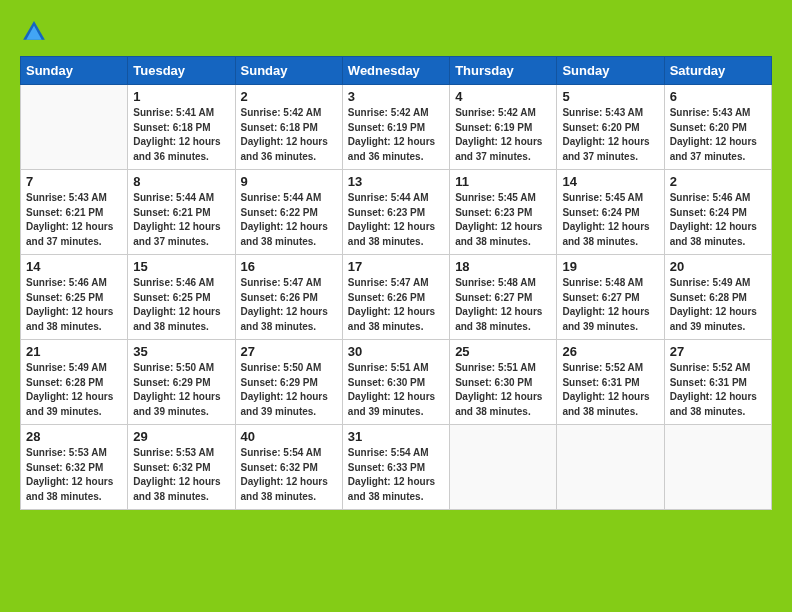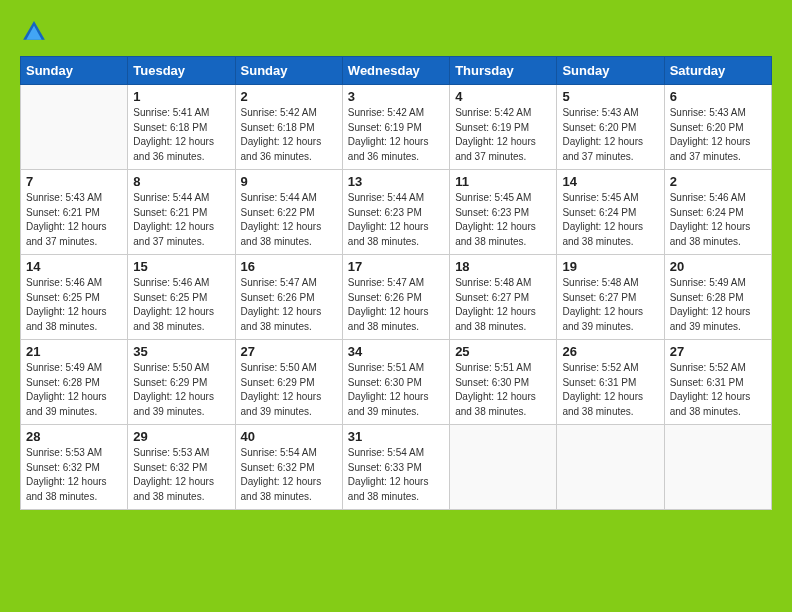--- a/index.html
+++ b/index.html
@@ -83,20 +83,21 @@
       font-size: 13px;
       font-weight: bold;
       color: #222;
       display: block;
       margin-bottom: 2px;
     }
     .day-info {
       font-size: 10px;
       color: #333;
       line-height: 1.45;
+      font-weight: bold;
     }
   </style>
 </head>
 <body>
 
 <div class="page">
   <div class="header">
     <div class="logo">
       <svg class="logo-icon" viewBox="0 0 36 36" xmlns="http://www.w3.org/2000/svg">
         <polygon points="18,4 32,28 4,28" fill="#1565c0"></polygon>
@@ -220,21 +221,21 @@
           </td>
           <td>
             <span class="day-num">35</span>
             <div class="day-info">Sunrise: 5:50 AM<br>Sunset: 6:29 PM<br>Daylight: 12 hours and 39 minutes.</div>
           </td>
           <td>
             <span class="day-num">27</span>
             <div class="day-info">Sunrise: 5:50 AM<br>Sunset: 6:29 PM<br>Daylight: 12 hours and 39 minutes.</div>
           </td>
           <td>
-            <span class="day-num">34</span>
+            <span class="day-num">30</span>
             <div class="day-info">Sunrise: 5:51 AM<br>Sunset: 6:30 PM<br>Daylight: 12 hours and 39 minutes.</div>
           </td>
           <td>
             <span class="day-num">25</span>
             <div class="day-info">Sunrise: 5:51 AM<br>Sunset: 6:30 PM<br>Daylight: 12 hours and 38 minutes.</div>
           </td>
           <td>
             <span class="day-num">26</span>
             <div class="day-info">Sunrise: 5:52 AM<br>Sunset: 6:31 PM<br>Daylight: 12 hours and 38 minutes.</div>
           </td>

